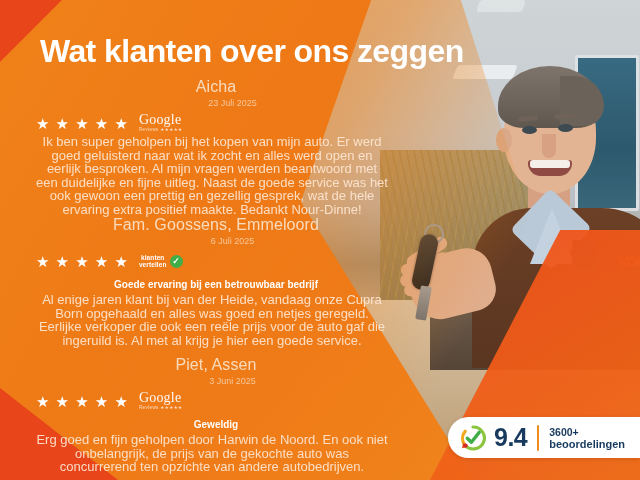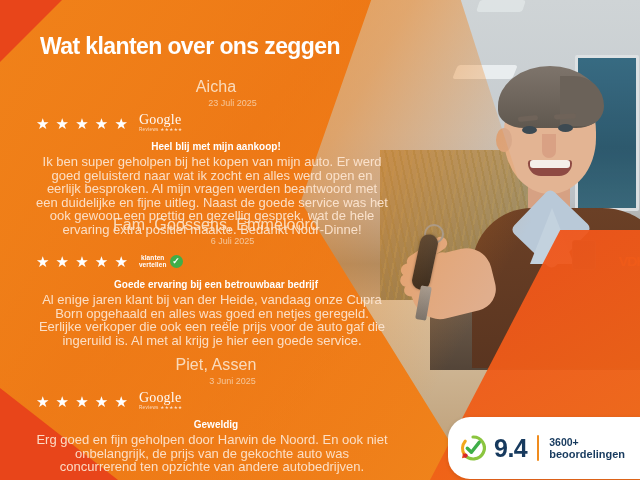--- a/index.html
+++ b/index.html
@@ -149,21 +149,21 @@
     position:absolute;right:0;bottom:0;width:210px;height:250px;
     background:linear-gradient(150deg,#f04f1b,#ef6a16);
     clip-path:polygon(100% 0, 100% 100%, 0 100%, 62% 0);
     opacity:.95;
   }
 
   
   .content{position:absolute;left:0;top:0;width:640px;height:480px;}
   .title{
     position:absolute;left:40px;top:33px;
-    color:#ffffff;font-size:23px;font-weight:bold;letter-spacing:-.6px;
+    color:#ffffff;font-size:32px;font-weight:bold;letter-spacing:-.6px;
     white-space:nowrap;
   }
 
   .review{position:absolute;left:36px;width:360px;text-align:center;}
   #rev0{top:78px;}
   #rev1{top:216px;}
   #rev2{top:356px;}
 
   .rv-name{
     color:#fbe3c9;font-size:16px;font-weight:normal;letter-spacing:.1px;
@@ -195,21 +195,21 @@
     letter-spacing:.1px;
   }
   .kv-check{
     width:13px;height:13px;border-radius:50%;background:#3fae49;
     display:flex;align-items:center;justify-content:center;
     color:#fff;font-size:9px;line-height:9px;font-weight:bold;
   }
 
   
   .rating{
-    position:absolute;left:448px;top:417px;height:62px;width:192px;
+    position:absolute;left:448px;top:417px;height:41px;width:192px;
     background:#ffffff;border-radius:22px 0 0 22px;
     display:flex;align-items:center;padding-left:12px;box-sizing:border-box;
     box-shadow:0 1px 4px rgba(0,0,0,.12);
   }
   .kv-mark{position:relative;width:26px;height:26px;flex:0 0 26px;}
   .kv-mark svg{display:block;}
   .rating-score{
     font-size:25px;font-weight:bold;color:#173a5e;margin-left:8px;letter-spacing:-.5px;
   }
   .rating-div{width:2px;height:26px;background:#f08c1e;margin:0 10px;border-radius:1px;}
@@ -273,21 +273,20 @@
     <div class="review" id="rev0">
       <div class="rv-name">Aicha</div>
       <div class="rv-date">23 Juli 2025</div>
       <div class="rv-row">
         <div class="stars">★ ★ ★ ★ ★</div>
         <div class="google">
           <div class="google-word">Google</div>
           <div class="google-sub">Reviews ★★★★★</div>
         </div>
       </div>
-      <div class="rv-title">Heel blij met mijn aankoop!</div>
       <div class="rv-body">Ik ben super geholpen bij het kopen van mijn auto. Er werd goed geluisterd naar wat ik zocht en alles werd open en eerlijk besproken. Al mijn vragen werden beantwoord met een duidelijke en fijne uitleg. Naast de goede service was het ook gewoon een prettig en gezellig gesprek, wat de hele ervaring extra positief maakte. Bedankt Nour-Dinne!</div>
     </div>
 
     <div class="review" id="rev1">
       <div class="rv-name">Fam. Goossens, Emmeloord</div>
       <div class="rv-date">6 Juli 2025</div>
       <div class="rv-row">
         <div class="stars">★ ★ ★ ★ ★</div>
         <div class="kv">
           <div class="kv-txt">

